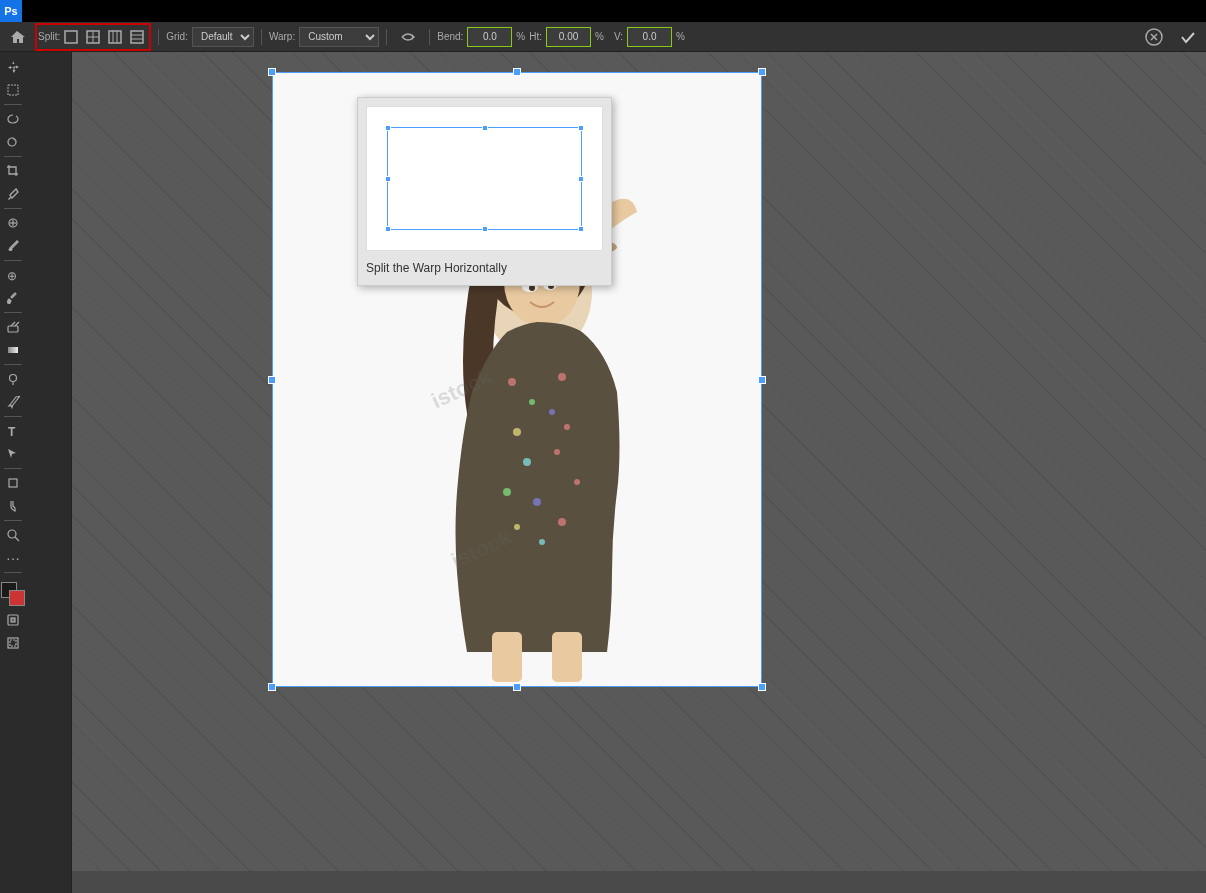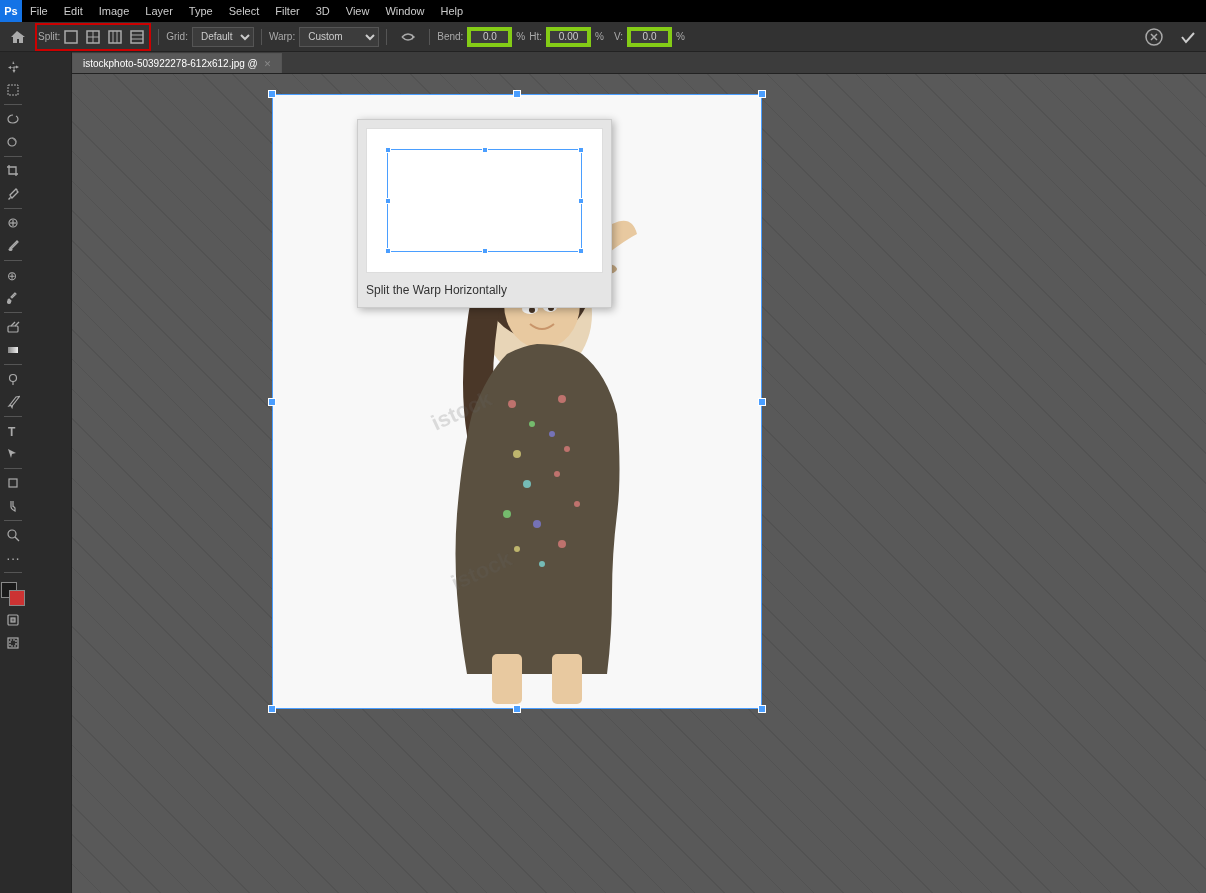--- a/index.html
+++ b/index.html
@@ -31,21 +31,21 @@
       border: none; color: #ccc; cursor: pointer; font-size: 10px;
       display: flex; align-items: center; gap: 2px;
     }
     .toolbar-separator { width: 1px; height: 16px; background: #555; margin: 0 3px; }
     .toolbar-label { color: #aaa; font-size: 10px; }
     .toolbar-select {
       height: 20px; background: #3c3c3c; border: 1px solid #555;
       color: #ccc; font-size: 10px; padding: 0 4px; cursor: pointer;
     }
     .toolbar-input {
-      width: 45px; height: 20px; background: #3c3c3c; border: 4px solid #84cc16;
+      width: 45px; height: 20px; background: #3c3c3c; border: 1px solid #84cc16;
       color: #ccc; font-size: 10px; padding: 0 4px; text-align: center;
     }
     .split-btn {
       width: 22px; height: 22px; background: transparent; border: none;
       color: #ccc; cursor: pointer; display: flex; align-items: center; justify-content: center; font-size: 10px;
     }
 
     
     #main-layout {
       display: flex; width: 100%; height: calc(893px - 52px);
@@ -192,33 +192,20 @@
     .split-group-container {
       display: flex; align-items: center; border: 2px solid #cc0000;
       padding: 1px;
     }
   </style>
 </head>
 <body>
 
 <div id="menubar">
   <div class="ps-icon">Ps</div>
-  <div class="menu-items">
-    <span class="menu-item">File</span>
-    <span class="menu-item">Edit</span>
-    <span class="menu-item">Image</span>
-    <span class="menu-item">Layer</span>
-    <span class="menu-item">Type</span>
-    <span class="menu-item">Select</span>
-    <span class="menu-item">Filter</span>
-    <span class="menu-item">3D</span>
-    <span class="menu-item">View</span>
-    <span class="menu-item">Window</span>
-    <span class="menu-item">Help</span>
-  </div>
 </div>
 
 <div id="toolbar">
 
   <button class="toolbar-btn">
     <svg class="icon-svg" viewBox="0 0 16 16" fill="#aaa">
         <path d="M8 2L2 8h2v6h4v-4h2v4h4V8h2z"></path>
       </svg>
   </button>
 
@@ -468,26 +455,20 @@
           <rect x="2" y="2" width="10" height="10"></rect>
           <rect x="4" y="4" width="6" height="6" stroke-dasharray="2,1"></rect>
         </svg>
     </div>
   </div>
 
   <div id="left-sidebar" style="width:46px; background:#2b2b2b; border-right:1px solid #222;"></div>
 
   <div id="canvas-area">
 
-    <div id="tab-bar">
-      <div class="tab active">
-        <span>istockphoto-503922278-612x612.jpg @</span>
-        <span style="margin-left:6px; font-size:9px; color:#888;">✕</span>
-      </div>
-    </div>
 
     <div id="canvas-bg">
 
       <div id="image-container">
 
         <div id="woman-image">
 
           <svg width="490" height="615" viewBox="0 0 490 615" xmlns="http://www.w3.org/2000/svg">
             <rect width="490" height="615" fill="#f8f8f8"></rect>
 

